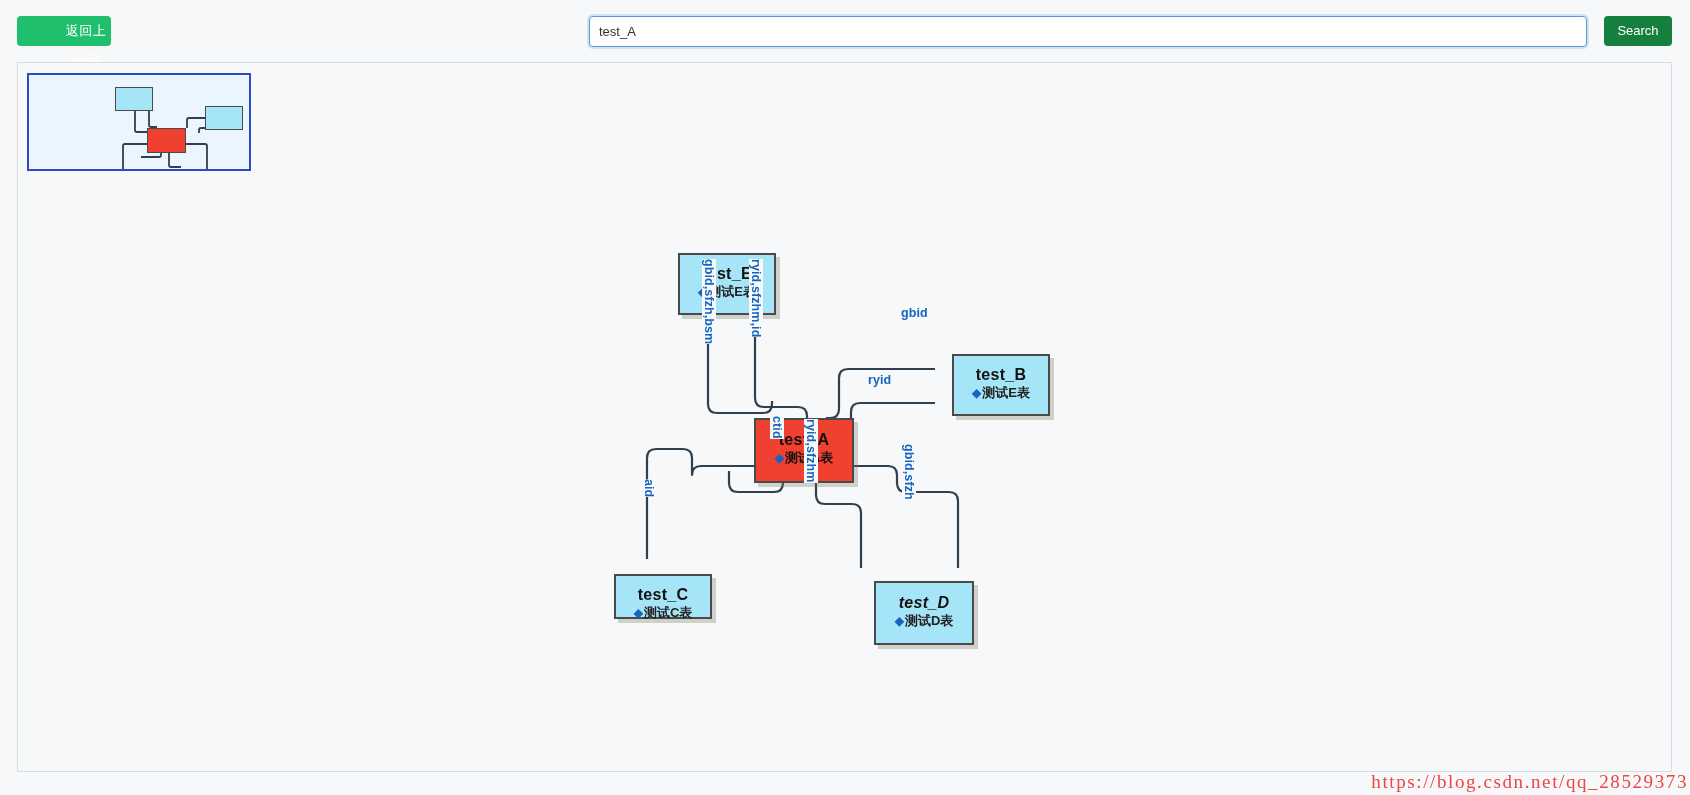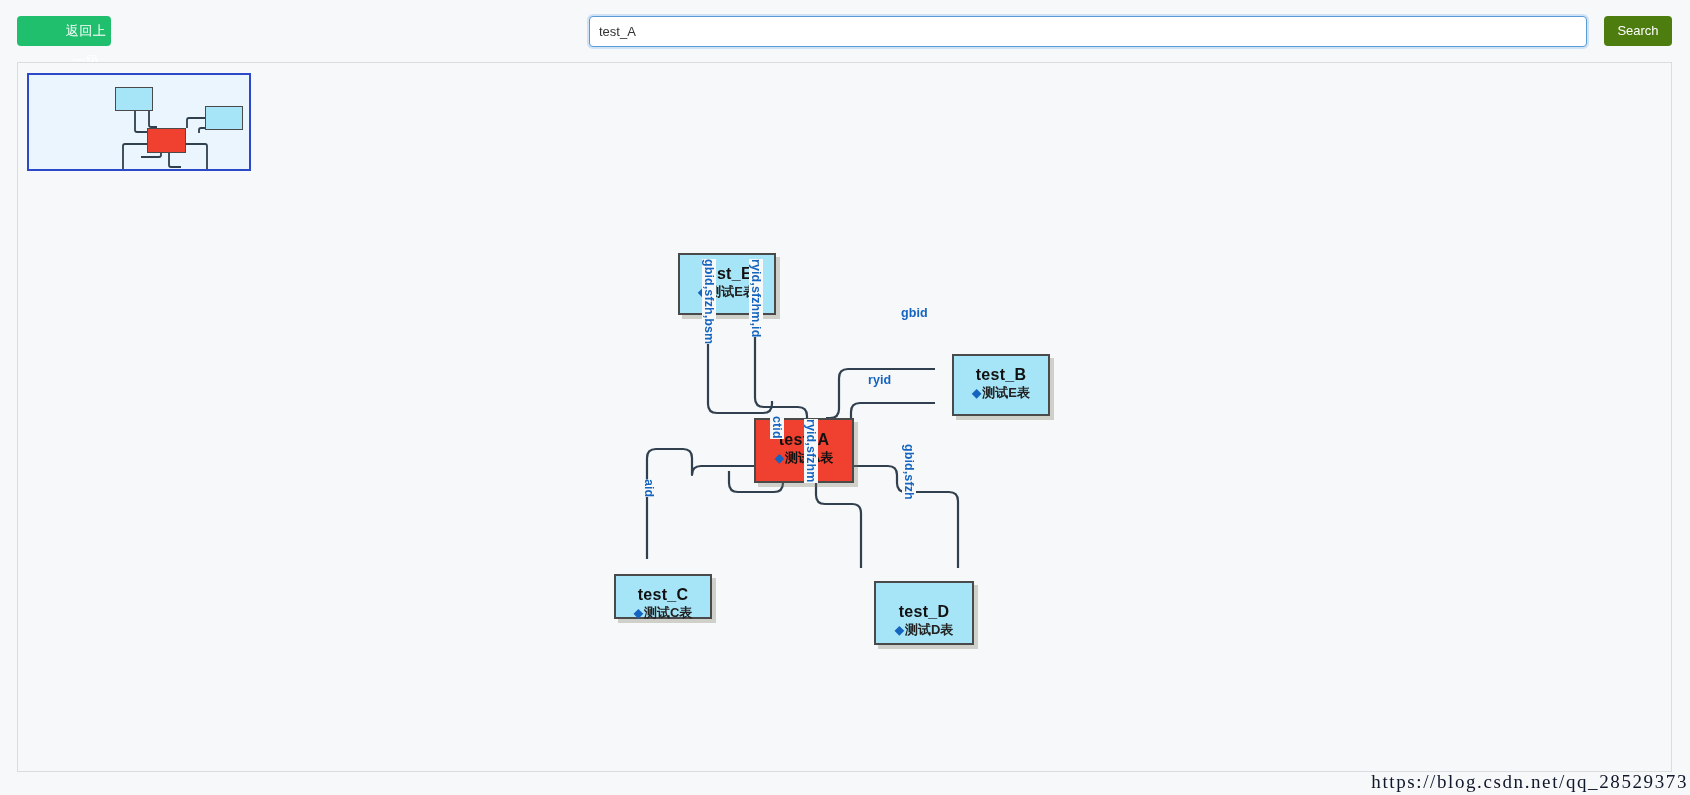--- a/index.html
+++ b/index.html
@@ -38,21 +38,21 @@
     padding: 0 9px;
     font-size: 13px;
     color: #333333;
     box-shadow: 0 0 0 2px rgba(120,175,235,.30);
     font-family: "Liberation Sans", sans-serif;
   }
 
   .btn-search {
     position: absolute; left: 1604px; top: 16px;
     width: 68px; height: 30px;
-    background: #4d7c0f;
+    background: #15803d;
     color: #ffffff;
     border: none; border-radius: 4px;
     font-size: 13px; line-height: 30px; text-align: center;
     cursor: pointer; user-select: none;
   }
 
   
   .canvas-panel {
     position: absolute; left: 17px; top: 62px;
     width: 1655px; height: 710px;
@@ -115,21 +115,21 @@
     letter-spacing: .1px;
   }
   .elabel.vert {
     transform-origin: 0 0;
     transform: rotate(90deg);
   }
 
   
   .watermark {
     position: absolute; right: 2px; bottom: 2px;
-    color: #0f172a;
+    color: #ef4444;
     font-size: 19px;
     font-family: "Liberation Serif", serif;
     letter-spacing: 1.6px;
     user-select: none;
     white-space: nowrap;
   }
 </style>
 </head>
 <body>
 
@@ -212,21 +212,21 @@
       </div>
 
       <div class="node blue" style="left:596px;top:511px;width:98px;height:45px;">
         <div class="node-title" style="margin-top:10px;">test_C</div>
         <div class="node-sub">
           <span class="diamond">◆</span><span>测试C表</span>
         </div>
       </div>
 
       <div class="node blue" style="left:856px;top:518px;width:100px;height:64px;">
-        <div class="node-title" style="margin-top:20px;">test_D</div>
+        <div class="node-title" style="margin-top:11px;font-style:italic;">test_D</div>
         <div class="node-sub">
           <span class="diamond">◆</span><span>测试D表</span>
         </div>
       </div>
 
       <div class="elabel vert" style="left:698px;top:196px;">gbid,sfzh,bsm</div>
 
       <div class="elabel vert" style="left:745px;top:196px;">ryid,sfzhm,id</div>
 
       <div class="elabel" style="left:883px;top:243px;">gbid</div>

